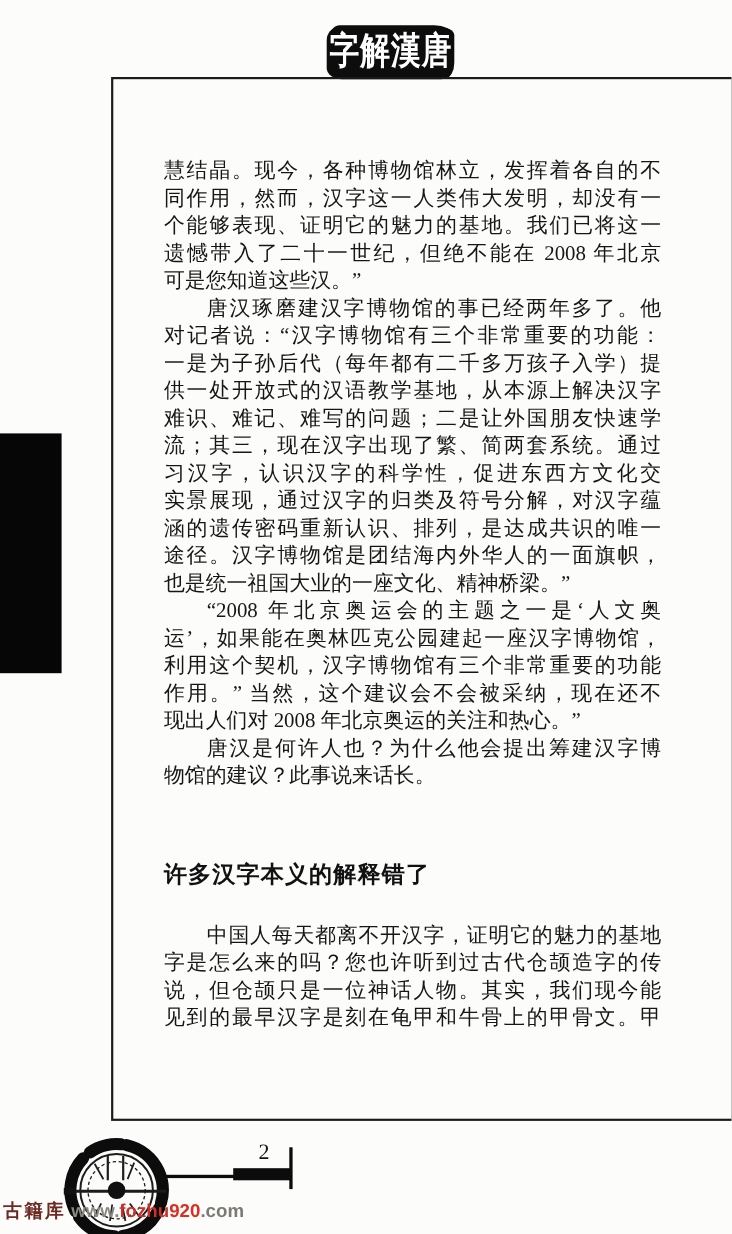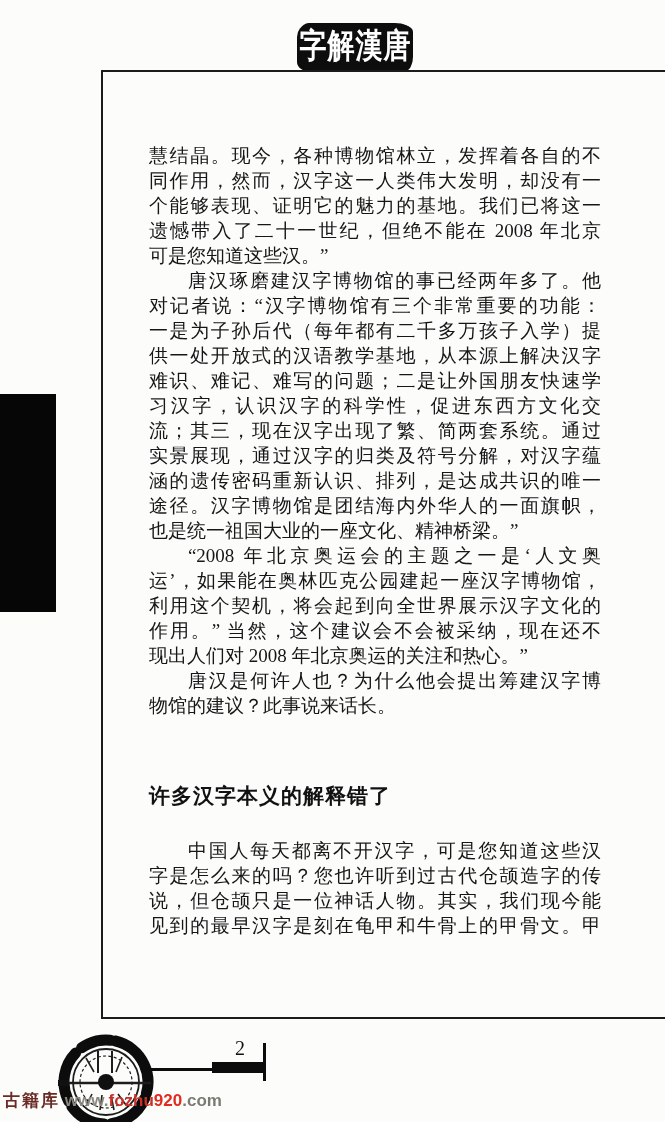--- a/index.html
+++ b/index.html
@@ -96,41 +96,41 @@
           <div class="line">个能够表现、证明它的魅力的基地。我们已将这一</div>
           <div class="line">遗憾带入了二十一世纪，但绝不能在 2008 年北京</div>
           <div class="line last">可是您知道这些汉。”</div>
         </div>
         <div class="para">
           <div class="line indent">唐汉琢磨建汉字博物馆的事已经两年多了。他</div>
           <div class="line">对记者说：“汉字博物馆有三个非常重要的功能：</div>
           <div class="line">一是为子孙后代（每年都有二千多万孩子入学）提</div>
           <div class="line">供一处开放式的汉语教学基地，从本源上解决汉字</div>
           <div class="line">难识、难记、难写的问题；二是让外国朋友快速学</div>
+          <div class="line">流；其三，现在汉字出现了繁、简两套系统。通过</div>
           <div class="line">习汉字，认识汉字的科学性，促进东西方文化交</div>
-          <div class="line">流；其三，现在汉字出现了繁、简两套系统。通过</div>
           <div class="line">实景展现，通过汉字的归类及符号分解，对汉字蕴</div>
           <div class="line">涵的遗传密码重新认识、排列，是达成共识的唯一</div>
           <div class="line">途径。汉字博物馆是团结海内外华人的一面旗帜，</div>
           <div class="line last">也是统一祖国大业的一座文化、精神桥梁。”</div>
         </div>
         <div class="para">
           <div class="line indent">“2008 年北京奥运会的主题之一是‘人文奥</div>
           <div class="line">运’，如果能在奥林匹克公园建起一座汉字博物馆，</div>
-          <div class="line">利用这个契机，将会起到向全世界展示汉字文化的</div>
+          <div class="line">利用这个契机，汉字博物馆有三个非常重要的功能</div>
           <div class="line">作用。” 当然，这个建议会不会被采纳，现在还不</div>
           <div class="line last">现出人们对 2008 年北京奥运的关注和热心。”</div>
         </div>
         <div class="para">
           <div class="line indent">唐汉是何许人也？为什么他会提出筹建汉字博</div>
           <div class="line last">物馆的建议？此事说来话长。</div>
         </div>
         <div class="section-heading">许多汉字本义的解释错了</div>
         <div class="para">
-          <div class="line indent">中国人每天都离不开汉字，可是您知道这些汉</div>
+          <div class="line indent">中国人每天都离不开汉字，证明它的魅力的基地</div>
           <div class="line">字是怎么来的吗？您也许听到过古代仓颉造字的传</div>
           <div class="line">说，但仓颉只是一位神话人物。其实，我们现今能</div>
           <div class="line">见到的最早汉字是刻在龟甲和牛骨上的甲骨文。甲</div>
         </div>
       </div>
   </div>
 
   <div class="scan-bar"></div>
 
   <svg class="coin" viewBox="0 0 100 100">

